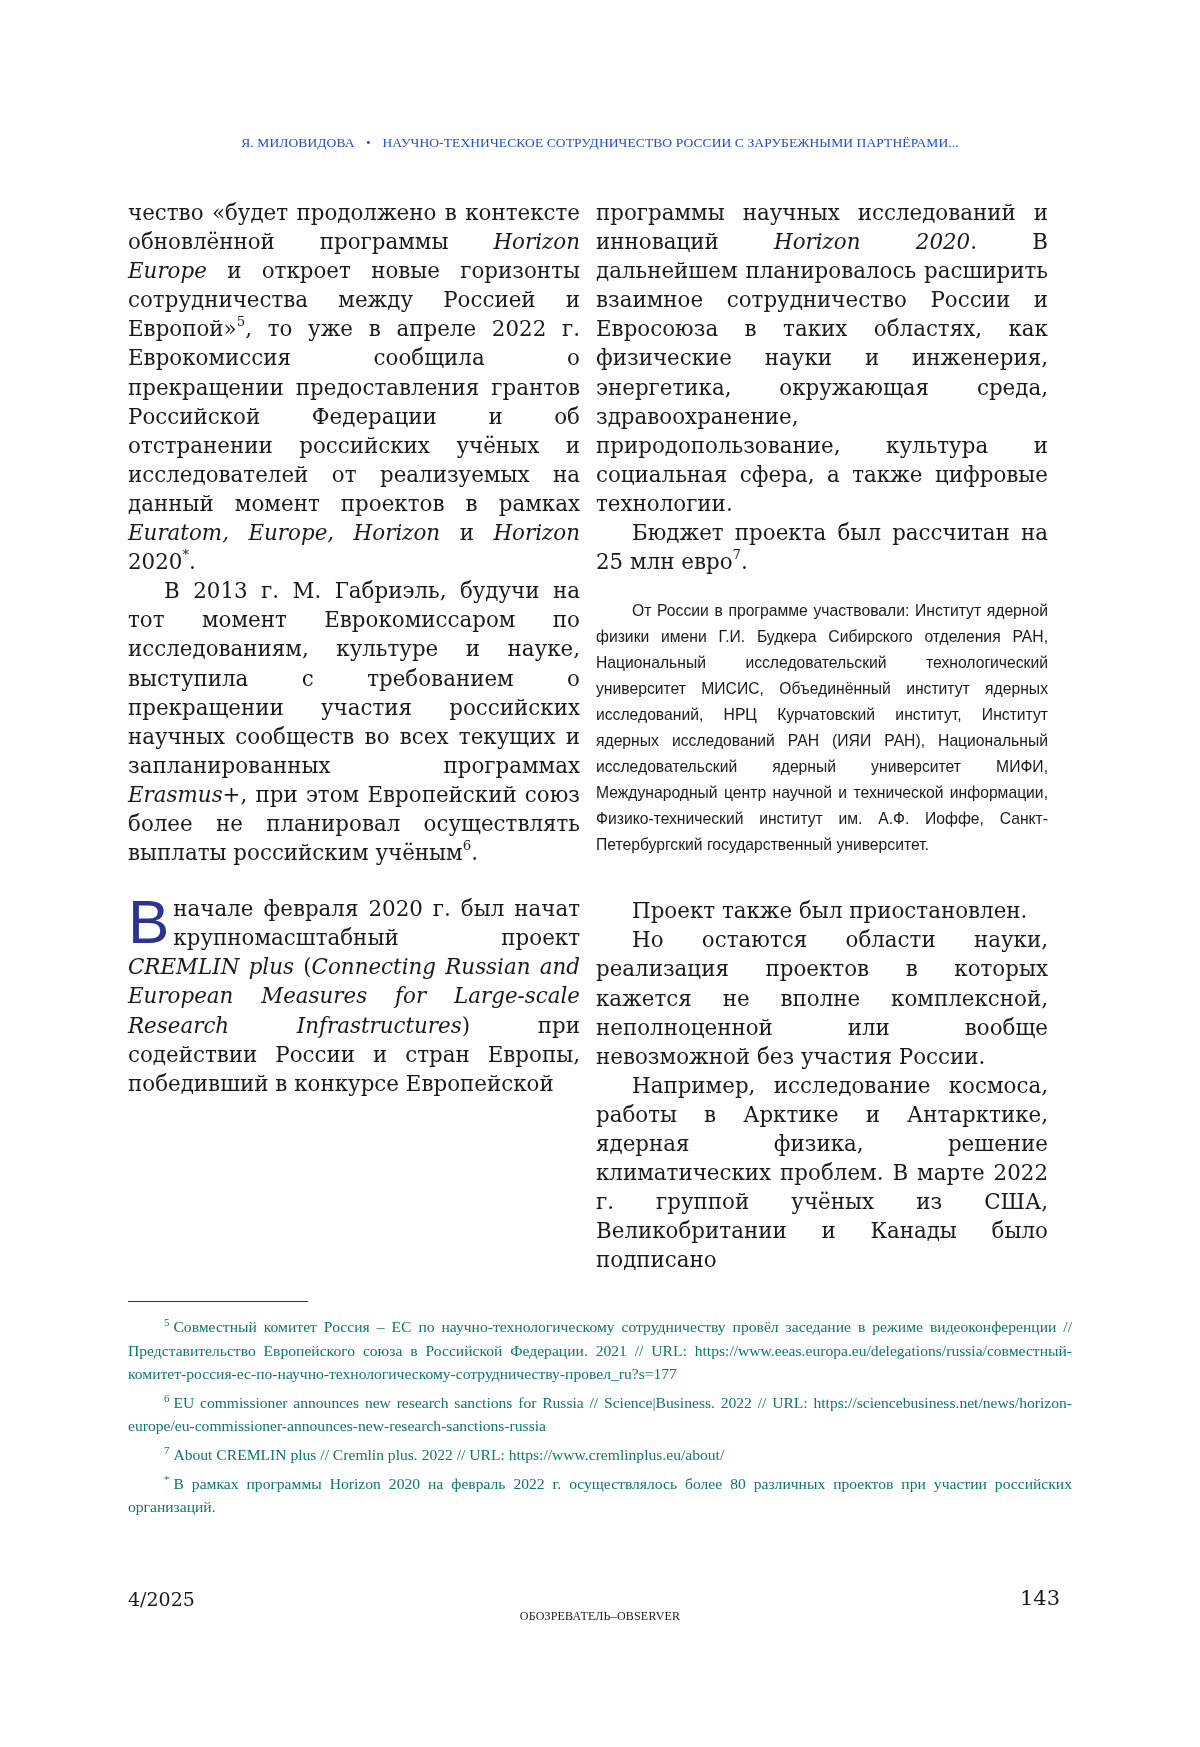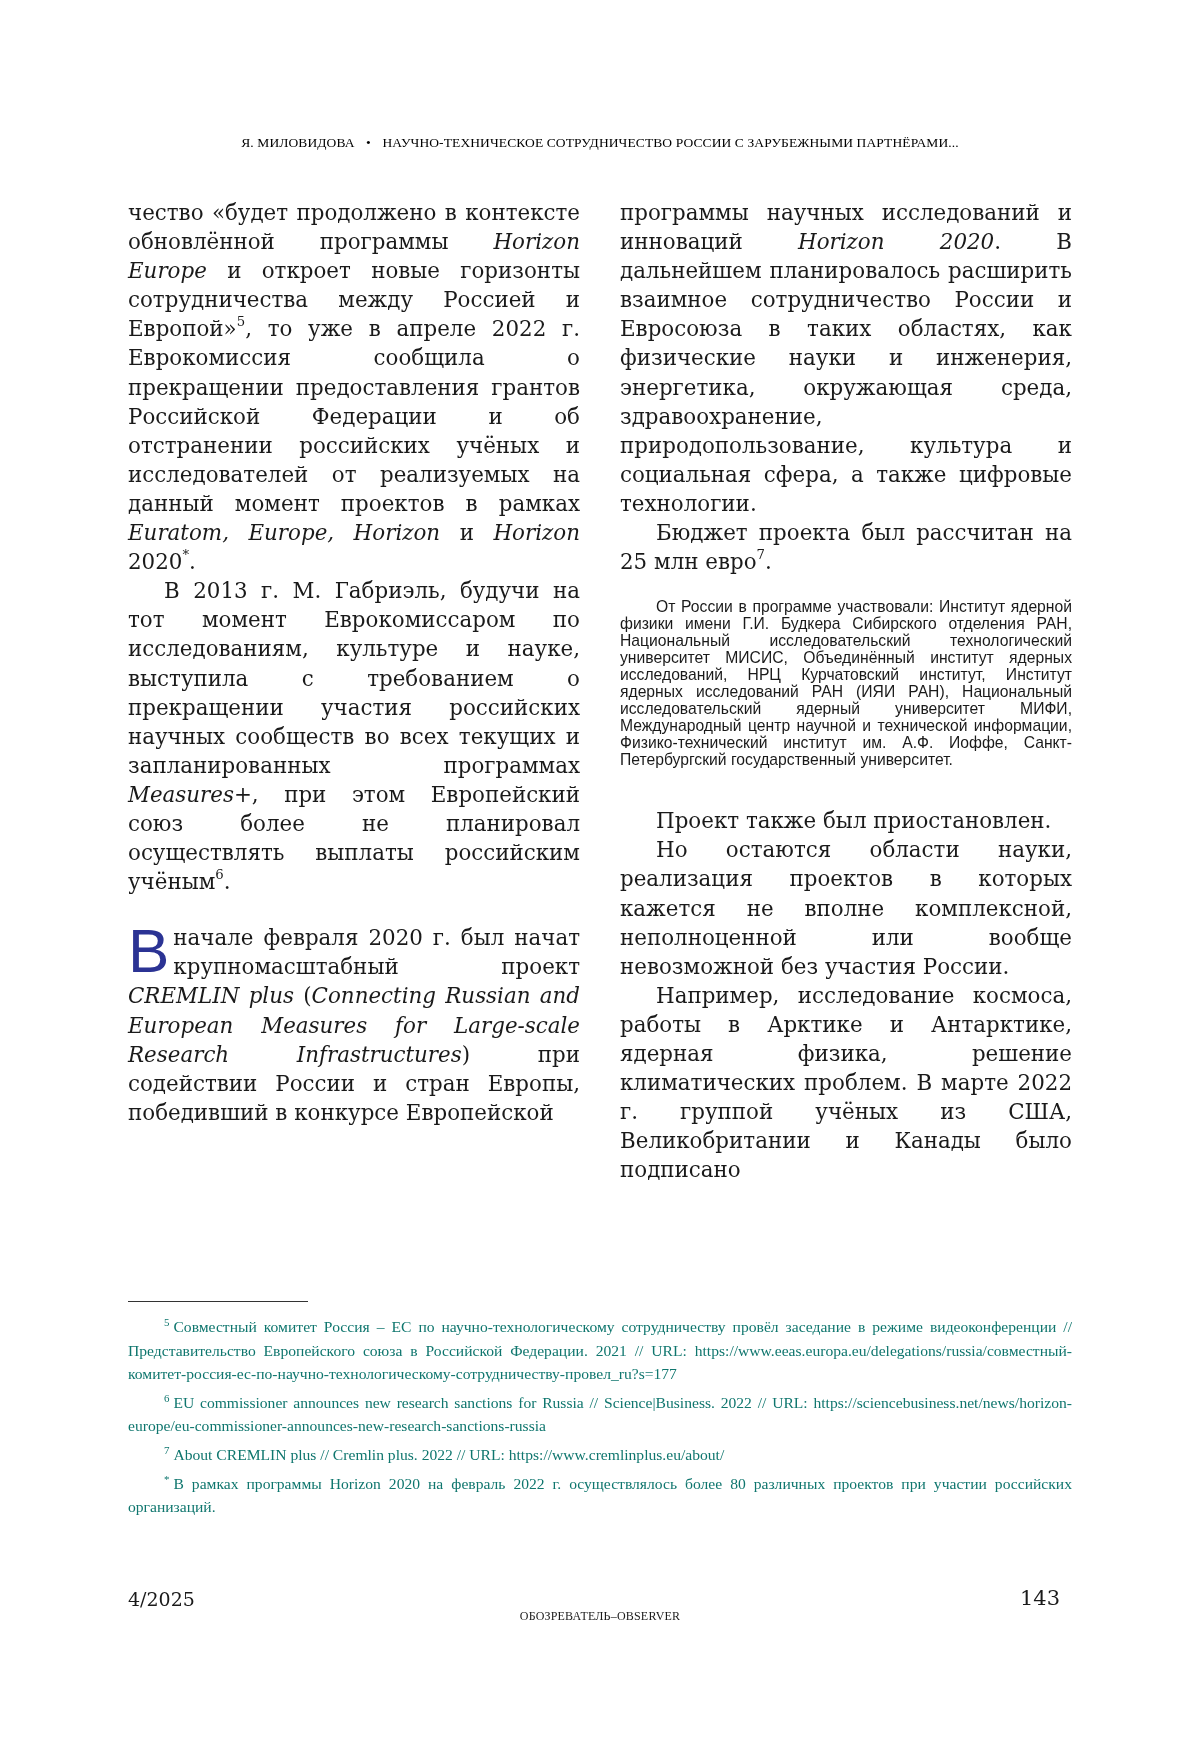--- a/index.html
+++ b/index.html
@@ -1,40 +1,40 @@
 <!DOCTYPE html>
 <html><head>
 <meta charset="utf-8">
 <style>
   html, body { margin: 0; padding: 0; background: #ffffff; }
   body { width: 1200px; height: 1747px; position: relative; overflow: hidden; color: #1a1a1a; }
   .page { position: absolute; left: 0; top: 0; width: 1200px; height: 1747px; background: #fff; }
   .running-head {
     position: absolute; top: 135px; left: 0; width: 1200px; text-align: center;
-    font-family: "Liberation Serif", serif; font-size: 13.5px; letter-spacing: 0.1px; color: #000000;
+    font-family: "Liberation Serif", serif; font-size: 13.5px; letter-spacing: 0.1px; color: #1d4ed8;
   }
   .running-head .bullet { margin: 0 8px; }
   .col {
     position: absolute; top: 198px; width: 452px;
     font-family: "DejaVu Serif", serif; font-size: 21.4px; line-height: 29.1px;
     text-align: justify; hyphens: manual;
   }
   .col-left { left: 128px; }
-  .col-right { left: 620px; width: 452px; top: 198px; }
+  .col-right { left: 596px; width: 452px; top: 198px; }
   .col p { margin: 0; }
   .indent { text-indent: 36px; }
   .col i { font-style: italic; }
   sup { font-size: 0.62em; line-height: 0; vertical-align: 0.75em; }
   .dropcap-para { margin-top: 27px !important; }
   .dropcap {
     float: left; font-family: "Liberation Sans", sans-serif; color: #2b3394;
     font-size: 62px; line-height: 50px; height: 52px; margin: 3px 4px 0 0; font-weight: normal;
   }
   .sidenote {
-    font-family: "Liberation Sans", sans-serif; font-size: 15.7px; line-height: 17px;
+    font-family: "Liberation Sans", sans-serif; font-size: 15.7px; line-height: 26px;
     text-align: justify; margin: 22px 0 38px 0 !important; color: #1a1a1a;
   }
   .sidenote.indent { text-indent: 36px; }
   .fn-rule {
     position: absolute; top: 1301px; left: 128px; width: 180px; height: 0;
     border-top: 1.5px solid #333;
   }
   .footnotes {
     position: absolute; top: 1315px; left: 128px; width: 944px;
     font-family: "Liberation Serif", serif; font-size: 15.6px; line-height: 23.6px;
@@ -56,21 +56,21 @@
     <span>Я. МИЛОВИДОВА</span>
     <span class="bullet">•</span>
     <span>НАУЧНО-ТЕХНИЧЕСКОЕ СОТРУДНИЧЕСТВО РОССИИ С ЗАРУБЕЖНЫМИ ПАРТНЁРАМИ...</span>
   </div>
 
   <div class="col col-left">
     <p>
       <span>чество «будет продолжено в контексте обновлённой программы </span><i>Horizon Europe</i><span> и откроет новые горизонты сотрудничества между Россией и Европой»</span><sup>5</sup><span>, то уже в апреле 2022 г. Еврокомиссия сообщила о прекращении предоставления грантов Российской Федерации и об отстранении российских учёных и исследователей от реализуемых на данный момент проектов в рамках </span><i>Euratom, Europe, Horizon</i><span> и </span><i>Horizon</i><span> 2020</span><sup>*</sup><span>.</span>
     </p>
     <p class="indent">
-      <span>В 2013 г. М. Габриэль, будучи на тот момент Еврокомиссаром по исследованиям, культуре и науке, выступила с требованием о прекращении участия российских научных сообществ во всех текущих и запланированных программах </span><i>Measures+</i><span>, при этом Европейский союз более не планировал осуществлять выплаты российским учёным</span><sup>6</sup><span>.</span>
+      <span>В 2013 г. М. Габриэль, будучи на тот момент Еврокомиссаром по исследованиям, культуре и науке, выступила с требованием о прекращении участия российских научных сообществ во всех текущих и запланированных программах </span><i>Erasmus+</i><span>, при этом Европейский союз более не планировал осуществлять выплаты российским учёным</span><sup>6</sup><span>.</span>
     </p>
     <p class="dropcap-para">
       <span class="dropcap" style="color: rgb(43, 51, 148);">В</span><span>начале февраля 2020 г. был начат крупномасштабный проект </span><i>CREMLIN plus</i><span> (</span><i>Connecting Russian and European Measures for Large-scale Research Infrastructures</i><span>) при содействии России и стран Европы, победивший в конкурсе Европейской</span>
     </p>
   </div>
 
   <div class="col col-right">
     <p>
       <span>программы научных исследований и инноваций </span><i>Horizon 2020</i><span>. В дальнейшем планировалось расширить взаимное сотрудничество России и Евросоюза в таких областях, как физические науки и инженерия, энергетика, окружающая среда, здравоохранение, природопользование, культура и социальная сфера, а также цифровые технологии.</span>
     </p>

